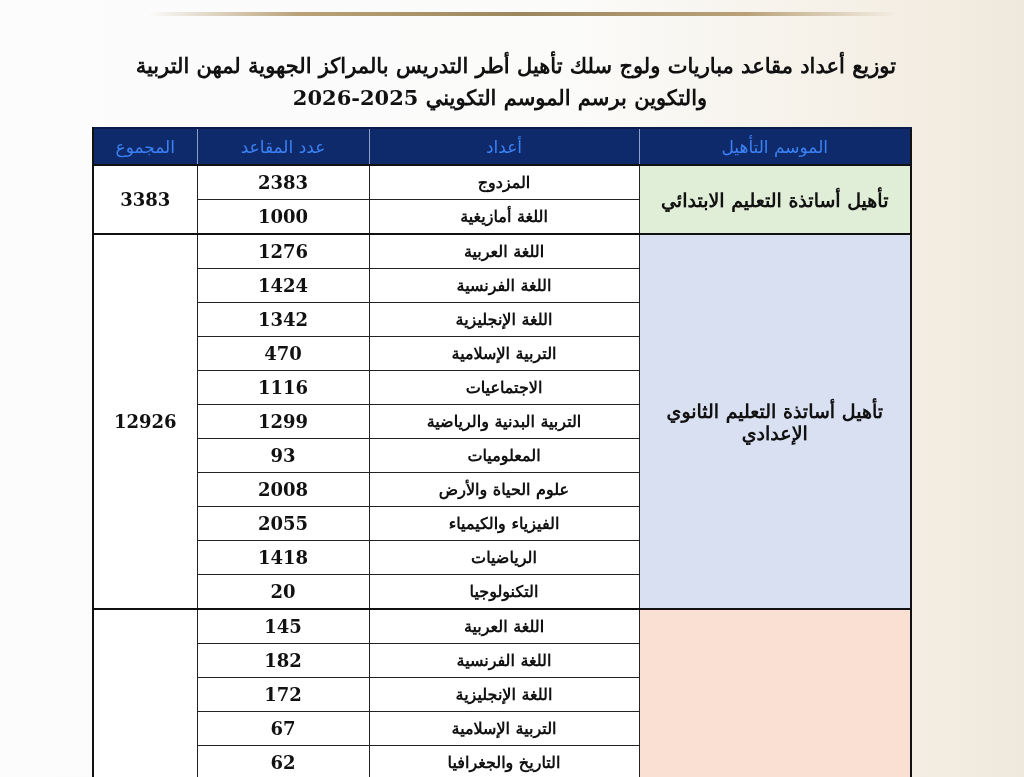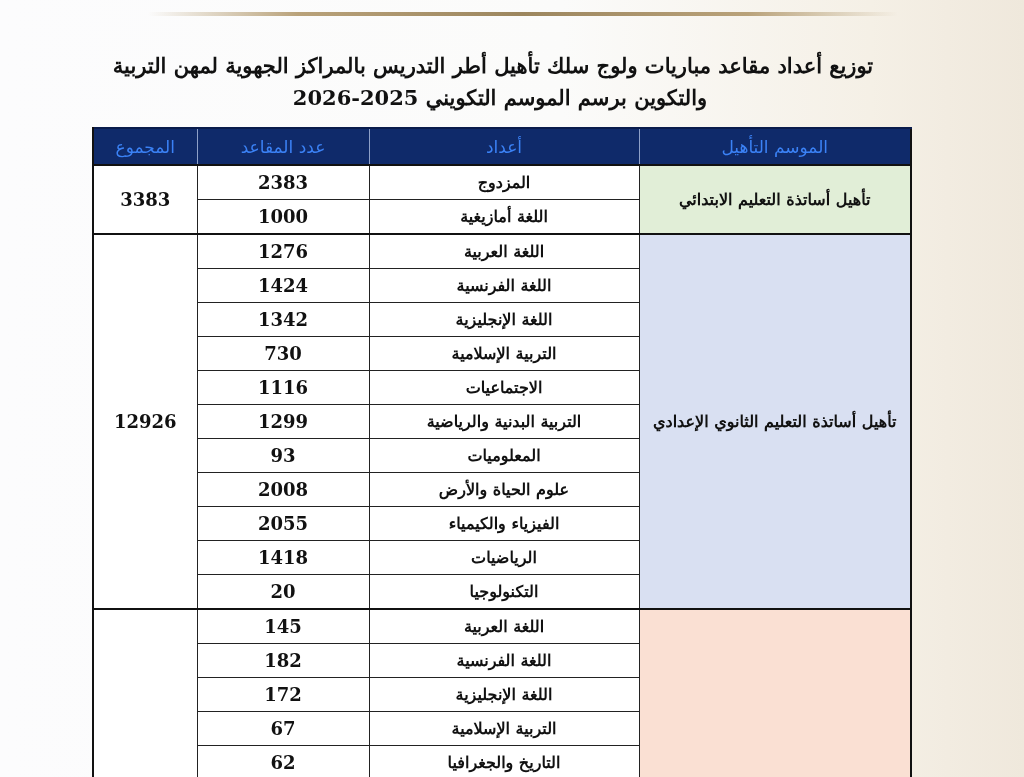--- a/index.html
+++ b/index.html
@@ -11,38 +11,38 @@
   .deco-line {
     position:absolute; left:148px; top:12px; width:750px; height:4px;
     background: linear-gradient(90deg, rgba(200,180,140,0) 0%, #b9a27a 20%, #9c865e 50%, #b9a27a 80%, rgba(200,180,140,0) 100%);
     border-radius:2px;
   }
   .title {
     position:absolute; left:90px; top:50px; width:820px;
     direction:rtl; text-align:center; color:#111;
     font-family: "DejaVu Serif", serif; font-weight:bold; font-size:21px; line-height:32px;
   }
-  .title .l1 { display:block; padding-right:14px; }
+  .title .l1 { display:block; text-align:right; padding-right:14px; }
   .title .l2 { display:block; }
   table {
     position:absolute; left:92px; top:127px; width:818px;
     border-collapse:collapse; direction:rtl; table-layout:fixed;
   }
   th {
     background:#0f2a6a; color:#3b82f6; font-weight:normal; font-size:17px;
     height:33px; border:1px solid #8ea0c8; border-top:2px solid #0a1c4c;
     font-family: "DejaVu Sans", sans-serif;
   }
   td {
     border:1px solid #222; text-align:center; height:33px; padding:0;
     font-family: "DejaVu Serif", serif; font-weight:bold; color:#111; font-size:16px;
     background:#fff;
   }
   td.num { font-size:18px; }
-  td.track { font-size:16px; }
+  td.track { font-size:19px; }
   tr.group-start td { border-top:2px solid #111; }
   .c-green { background:#e1eed7 !important; }
   .c-blue { background:#d9e0f2 !important; }
   .c-peach { background:#fae0d3 !important; }
   .outer-l { border-left:2px solid #111 !important; }
   .outer-r { border-right:2px solid #111 !important; }
 </style>
 </head>
 <body>
 
@@ -88,21 +88,21 @@
       <tr>
         <td>اللغة الفرنسية</td>
         <td class="num">1424</td>
       </tr>
       <tr>
         <td>اللغة الإنجليزية</td>
         <td class="num">1342</td>
       </tr>
       <tr>
         <td>التربية الإسلامية</td>
-        <td class="num">730</td>
+        <td class="num">470</td>
       </tr>
       <tr>
         <td>الاجتماعيات</td>
         <td class="num">1116</td>
       </tr>
       <tr>
         <td>التربية البدنية والرياضية</td>
         <td class="num">1299</td>
       </tr>
       <tr>

